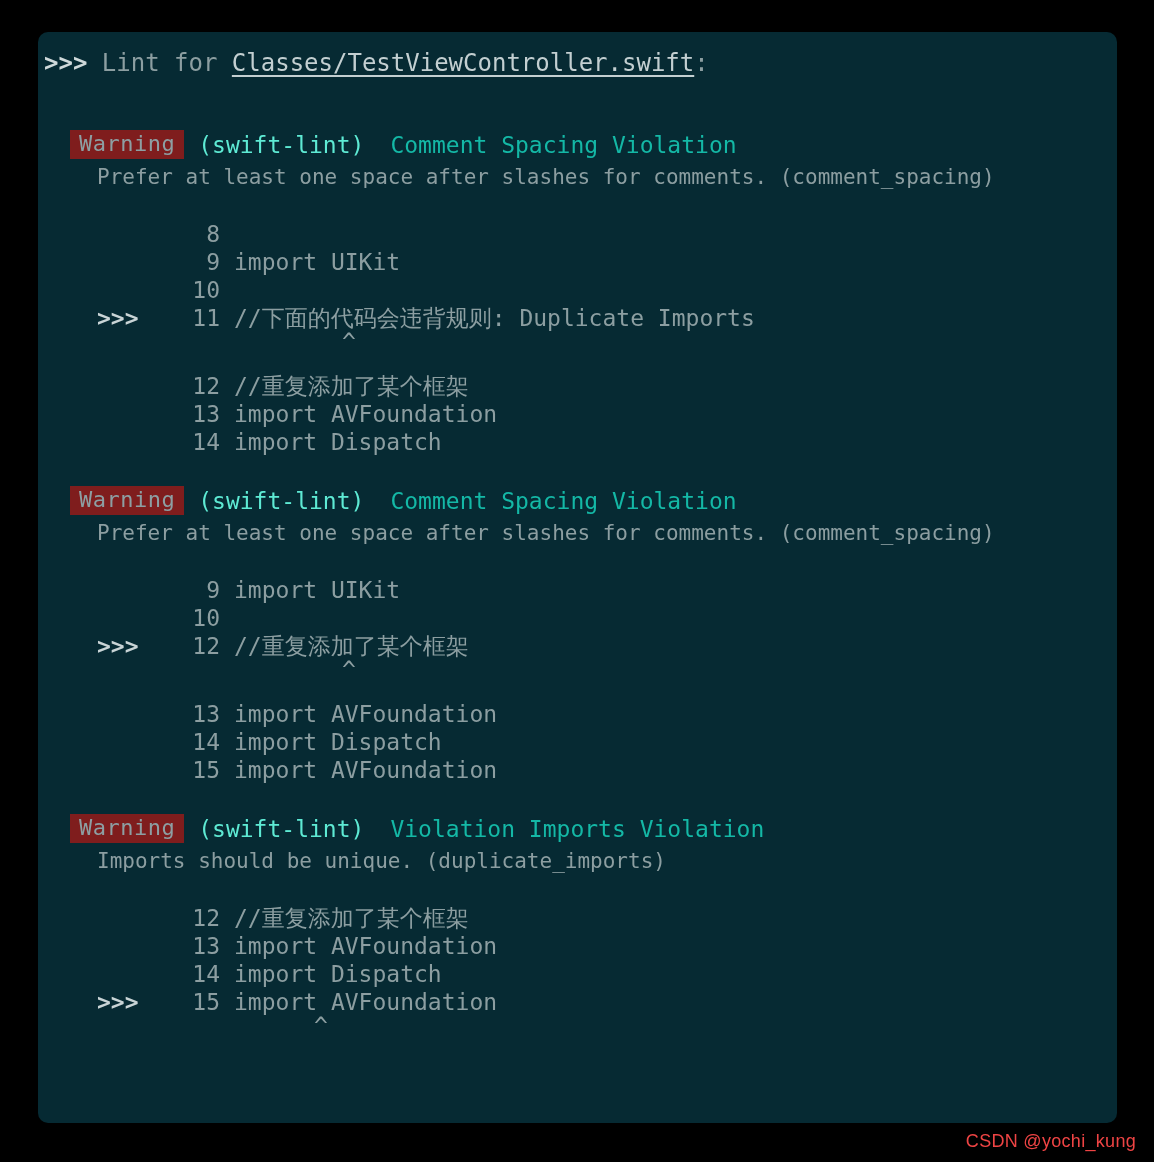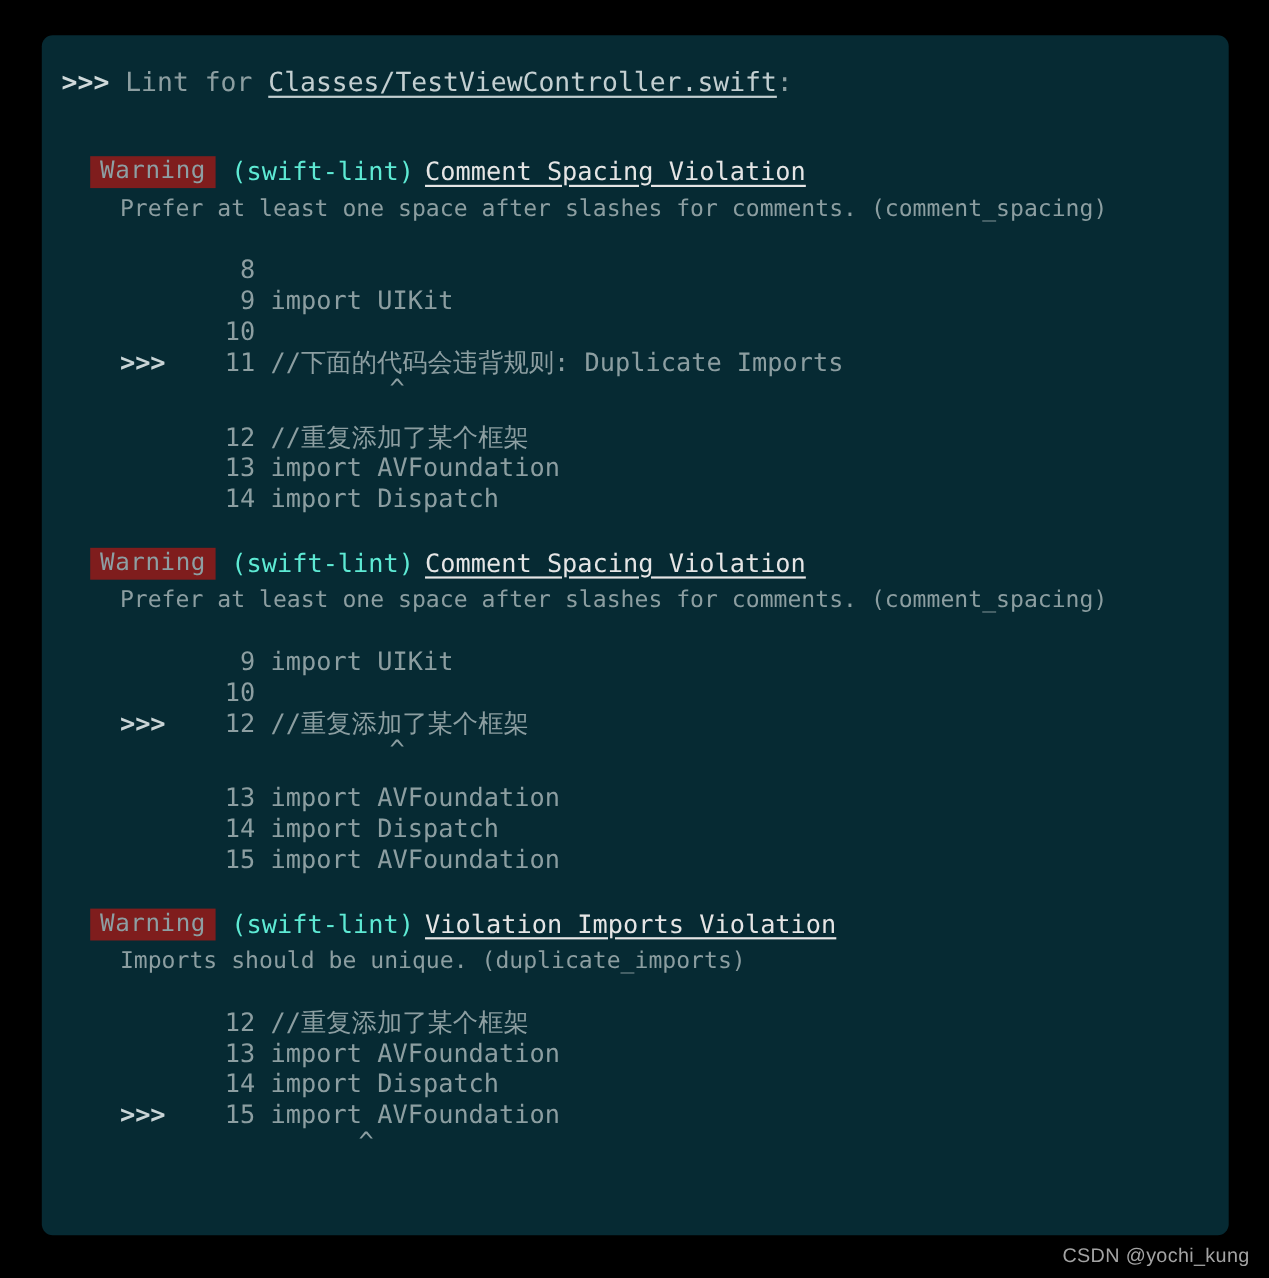--- a/index.html
+++ b/index.html
@@ -23,21 +23,21 @@
   
   #panel {
     position: absolute;
     left: 38px;
     top: 32px;
     width: 1079px;
     height: 1091px;
     background: #062a33;
     border-radius: 10px;
     overflow: hidden;
-    padding: 16px;
+    padding: 4px;
   }
 
   
   .clipped-row {
     position: absolute;
     left: 0; top: -20px;
     width: 100%;
     height: 24px;
     color: #7d9094;
     font-size: 23px;
@@ -93,24 +93,23 @@
     font-size: 22px;
     line-height: 26px;
     vertical-align: 2px;
     letter-spacing: .5px;
   }
   .tool {
     color: #5eead4;
     margin-left: 14px;
   }
   .rule-title {
-    color: #e5e5e5;
-    text-decoration: underline;
+    color: #14b8a6;
     text-underline-offset: 4px;
-    margin-left: 10px;
+    margin-left: 26px;
   }
   .warn-desc {
     height: 30px;
     line-height: 30px;
     white-space: pre;
     font-size: 21px;
     color: #8c9ea1;
     padding-left: 55px;
   }
 
@@ -148,21 +147,21 @@
     font-size: 23px;
     color: #8c9ea1;
     padding-left: 300px;
   }
 
   
   #watermark {
     position: absolute;
     right: 18px;
     bottom: 10px;
-    color: #a3a3a3;
+    color: #ef4444;
     font-family: "Liberation Sans", sans-serif;
     font-size: 18px;
     letter-spacing: .3px;
     text-align: center;
   }
 </style>
 </head>
 <body>
 
 <div id="screen">

